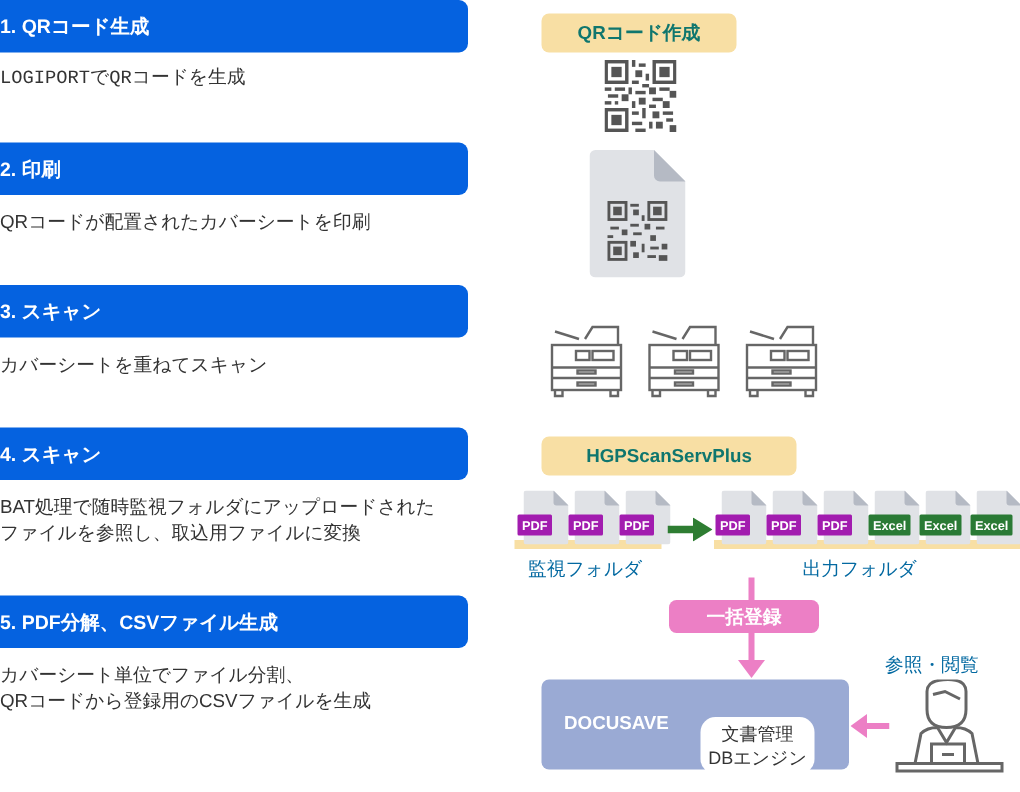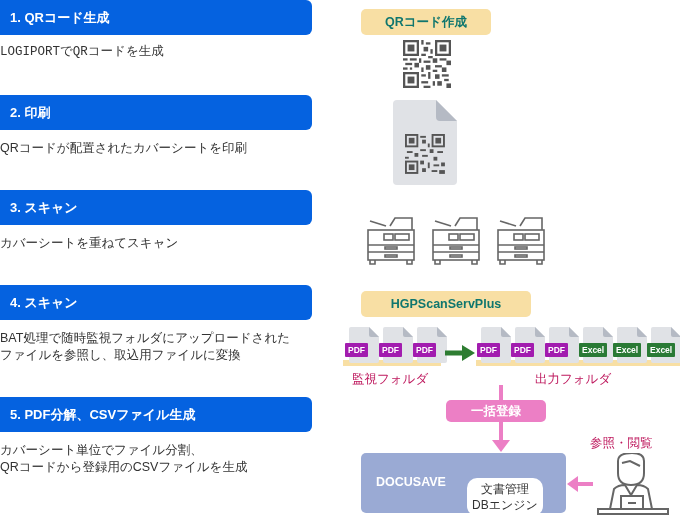--- a/index.html
+++ b/index.html
@@ -3,28 +3,28 @@
   <meta charset="utf-8">
   <style>
     * { box-sizing: border-box; margin: 0; padding: 0; }
     html, body { width: 680px; height: 528px; background: #ffffff; overflow: hidden; }
     body { position: relative; font-family: "Liberation Sans", "DejaVu Sans", sans-serif; color: #333333; }
     .abs { position: absolute; }
     .step-bar {
       position: absolute; left: 0; width: 312px; height: 35px;
       background: #0562e0; border-radius: 0 6px 6px 0;
       color: #ffffff; font-weight: bold; font-size: 13px;
-      padding-left: 10px; line-height: 35px;
+      line-height: 35px;
     }
     .step-desc { position: absolute; left: 0; font-size: 12.5px; line-height: 16px; color: #333; white-space: nowrap; }
     .tag-yellow {
       position: absolute; background: #f8dfa4; border-radius: 5px;
       font-size: 12.5px; font-weight: bold; color: #0f766e; text-align: center;
     }
-    .label { position: absolute; font-size: 12.5px; color: #be185d; white-space: nowrap; }
+    .label { position: absolute; font-size: 12.5px; color: #0369a1; white-space: nowrap; }
     .shelf { position: absolute; height: 6px; background: #f8dfa4; }
     .doc { position: absolute; width: 30px; height: 36px; }
     .badge {
       position: absolute; left: -4px; top: 16px; height: 14px; padding: 0 3px;
       font-size: 8.5px; font-weight: bold; color: #fff; line-height: 14px; border-radius: 1px;
     }
     .badge.pdf { background: #a21caf; }
     .badge.excel { background: #2a7a35; }
     .pink-tag {
       position: absolute; background: #ec7fc5; border-radius: 5px; color: #fff;

